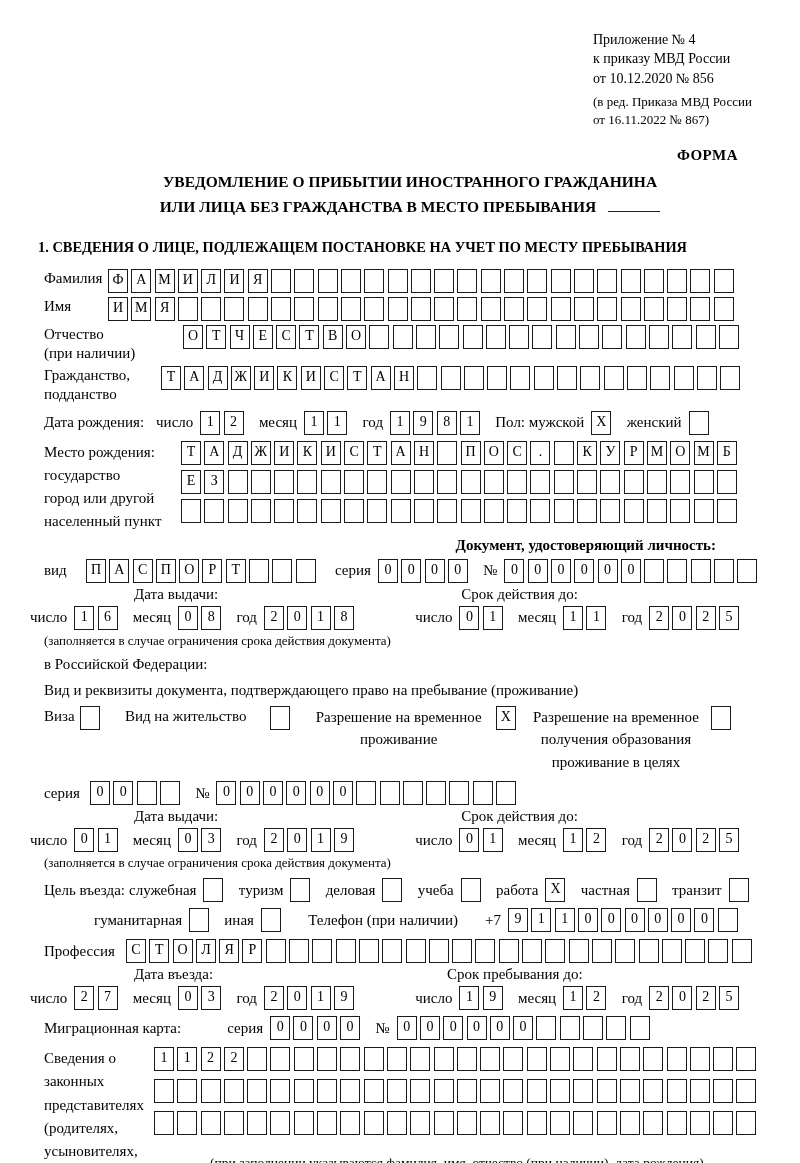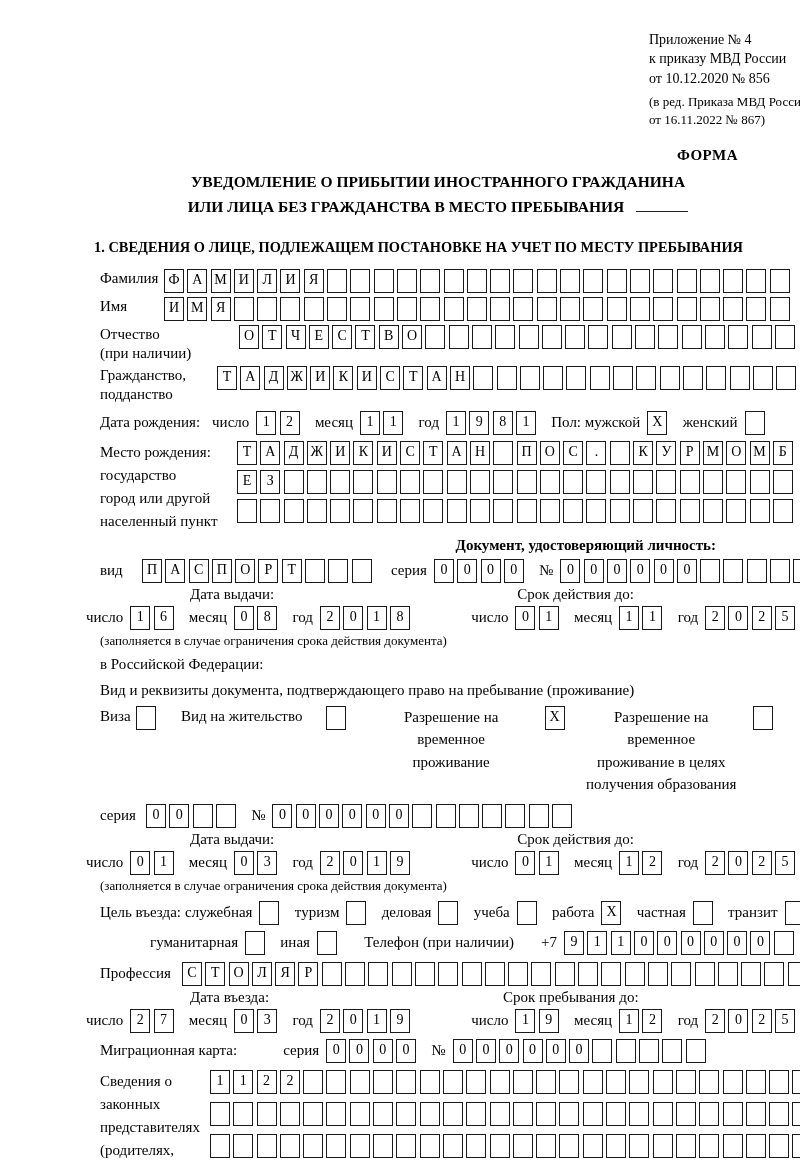--- a/index.html
+++ b/index.html
@@ -1,20 +1,20 @@
 <!DOCTYPE html>
 <html><head>
 <meta charset="utf-8">
 <style>
   * { box-sizing: border-box; }
   html,body { margin:0; padding:0; background:#ffffff; }
   .page {
     width:800px; height:1163px; background:#fff; color:#000;
     font-family:"Liberation Serif", "DejaVu Serif", serif;
-    padding:30px 24px 0 100px; position:relative; overflow:hidden;
+    padding:30px 24px 0 44px; position:relative; overflow:hidden;
   }
   .top-note { margin-left:549px; font-size:14px; line-height:1.38; white-space:nowrap; }
   .top-note .amend { font-size:13px; margin-top:5px; line-height:1.38; }
   .forma { font-weight:bold; text-align:right; margin:18px 38px 6px 0; font-size:15px; letter-spacing:.5px; }
   .title { text-align:center; font-weight:bold; font-size:15.5px; line-height:1.6; margin-top:4px; }
   .blank-line { display:inline-block; width:52px; border-bottom:1.8px solid #222; margin-left:12px; }
   .section-heading { font-weight:bold; font-size:14.4px; margin:20px 0 13px -6px; white-space:nowrap; }
 
   .frow { display:flex; align-items:flex-start; margin-bottom:4px; }
   .vrow { display:flex; align-items:center; margin-bottom:4px; }
@@ -394,22 +394,22 @@
     <span class="cell" style="margin-left:5px"></span>
     <span class="opt-label mt2" style="margin-left:22px">Вид на жительство</span>
     <span class="cell" style="margin-left:24px"></span>
     <div class="opt-ml" style="margin-left:22px">
       <div>Разрешение на временное</div>
       <div>проживание</div>
     </div>
     <span class="cell" style="margin-left:14px">X</span>
     <div class="opt-ml" style="margin-left:14px">
       <div>Разрешение на временное</div>
+      <div>получения образования</div>
       <div>проживание в целях</div>
-      <div>получения образования</div>
     </div>
     <span class="cell" style="margin-left:12px"></span>
   </div>
 
   <div class="vrow" style="margin-bottom:3px">
     <span class="flabel">серия</span>
     <span class="cells" style="margin-left:10px">
         <span class="cell">0</span>
         <span class="cell">0</span>
         <span class="cell"></span>

